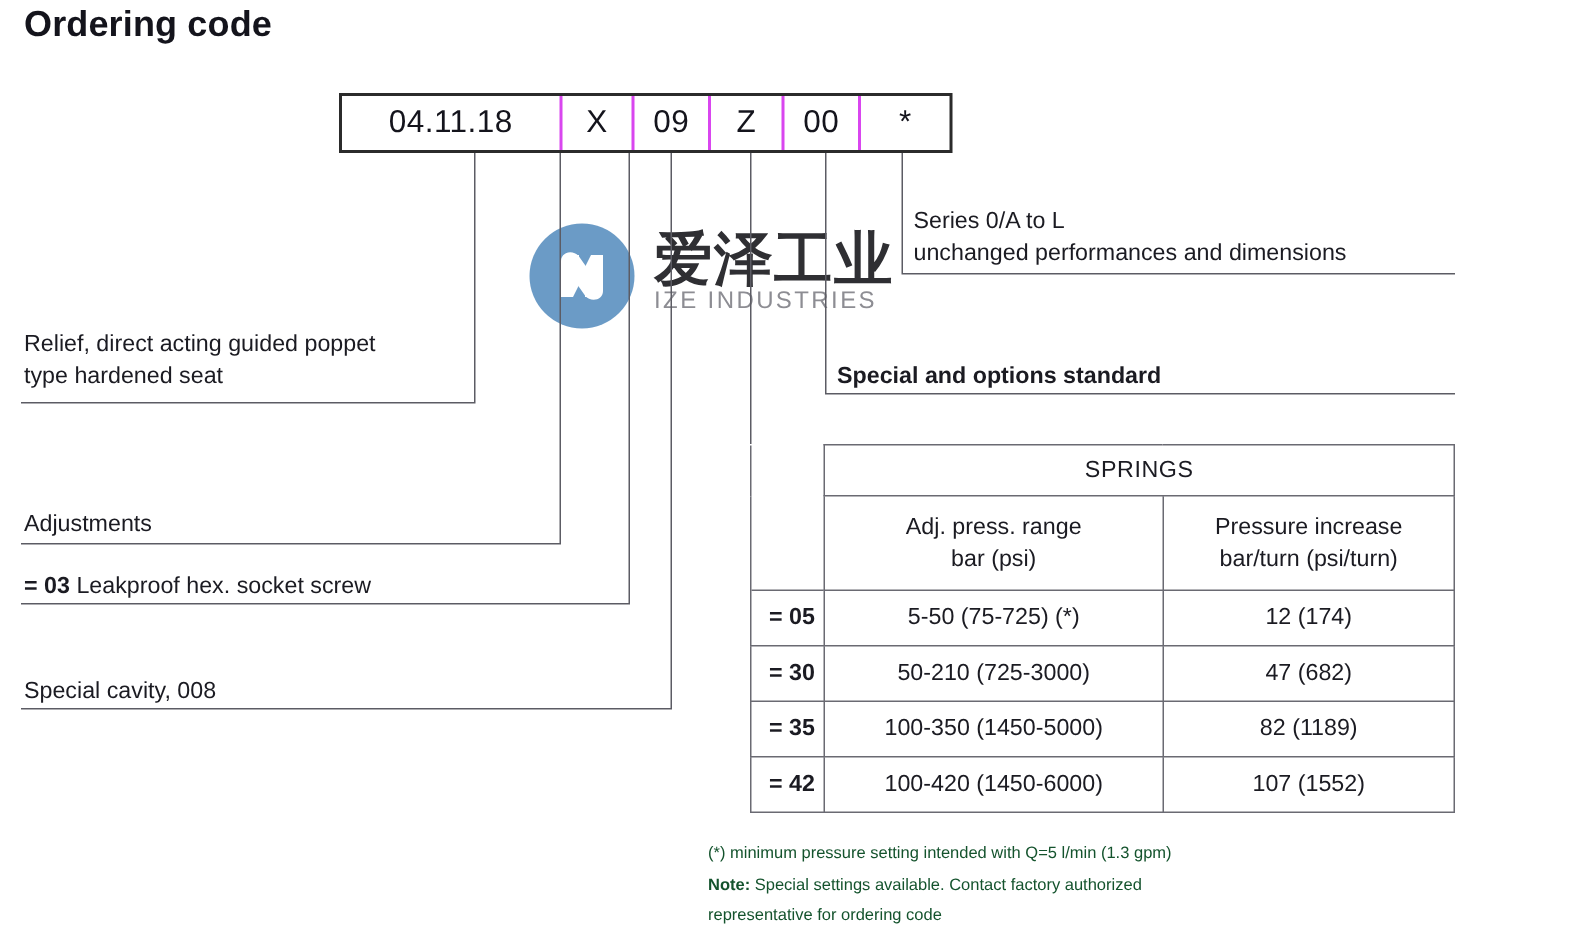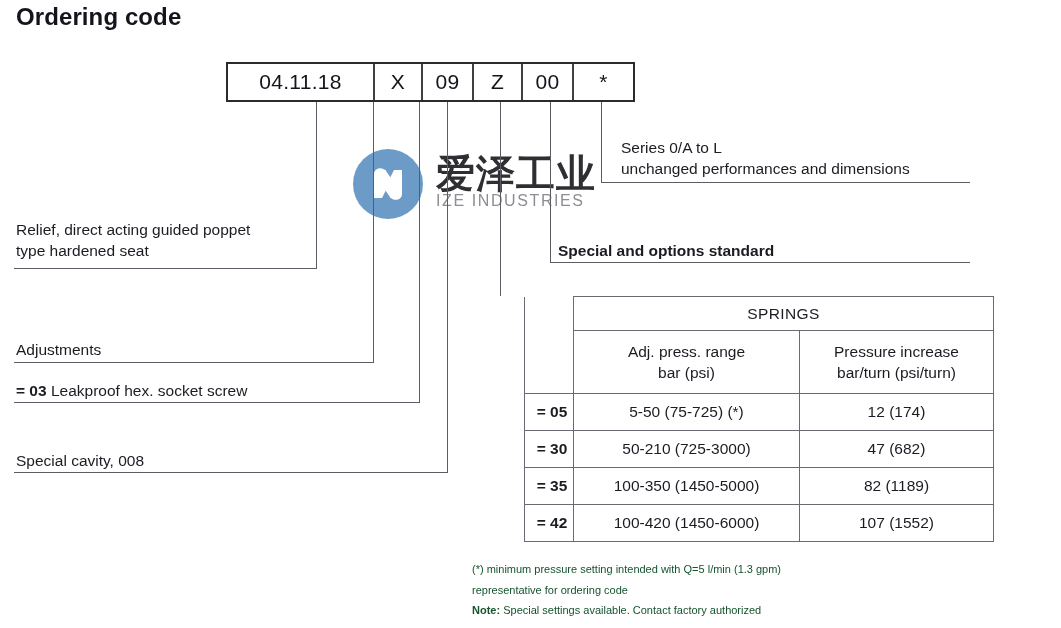--- a/index.html
+++ b/index.html
@@ -35,21 +35,21 @@
     position: absolute;
     left: 226px;
     top: 62px;
     height: 40px;
     display: flex;
     border: 2px solid #2b2b2b;
     box-sizing: border-box;
     background: #fff;
   }
   .code-cell {
-    border-right: 2px solid #404040;
+    border-right: 2px solid #d946ef;
     box-sizing: border-box;
     display: flex;
     align-items: center;
     justify-content: center;
     font-size: 21px;
     color: #14141c;
     letter-spacing: 0.3px;
   }
   .code-cell:last-child { border-right: none; }
   .cw-1 { width: 147px; }
@@ -78,21 +78,21 @@
     line-height: 21px;
     color: #1b1b22;
     white-space: nowrap;
   }
   .lbl.bold { font-weight: bold; }
   .lbl .b { font-weight: bold; }
 
   
   .springs {
     position: absolute;
-    left: 524px;
+    left: 500px;
     top: 296px;
     width: 470px;
     border-collapse: collapse;
     background: #fff;
   }
   .springs td {
     border: 1px solid #6a6a72;
     font-size: 15.5px;
     color: #1b1b22;
     text-align: center;
@@ -217,21 +217,21 @@
 
   <div class="lbl" style="left:16px; top:339px;">Adjustments</div>
 
   <div class="lbl" style="left:16px; top:380px;">
     <span class="b">= 03</span>
     <span>Leakproof hex. socket screw</span>
   </div>
 
   <div class="lbl" style="left:16px; top:450px;">Special cavity, 008</div>
 
-  <div class="lbl" style="left:609px; top:137px;margin-left:12px;">
+  <div class="lbl" style="left:609px; top:137px;">
     <div>Series 0/A to L</div>
     <div>unchanged performances and dimensions</div>
   </div>
 
   <div class="lbl bold" style="left:558px; top:240px;">Special and options standard</div>
 
   <table class="springs">
     <tbody>
       <tr>
         <td class="sp-blank"></td>
@@ -266,17 +266,17 @@
       <tr>
         <td class="sp-code sp-data">= 42</td>
         <td class="sp-data">100-420 (1450-6000)</td>
         <td class="sp-data">107 (1552)</td>
       </tr>
     </tbody>
   </table>
 
   <div class="footnotes">
     <div>(*) minimum pressure setting intended with Q=5 l/min (1.3 gpm)</div>
+    <div><span class="b">Note:</span> <span>Special settings available. Contact factory authorized</span></div>
     <div>representative for ordering code</div>
-    <div><span class="b">Note:</span> <span>Special settings available. Contact factory authorized</span></div>
   </div>
 
 </div>
 
 </body></html>

